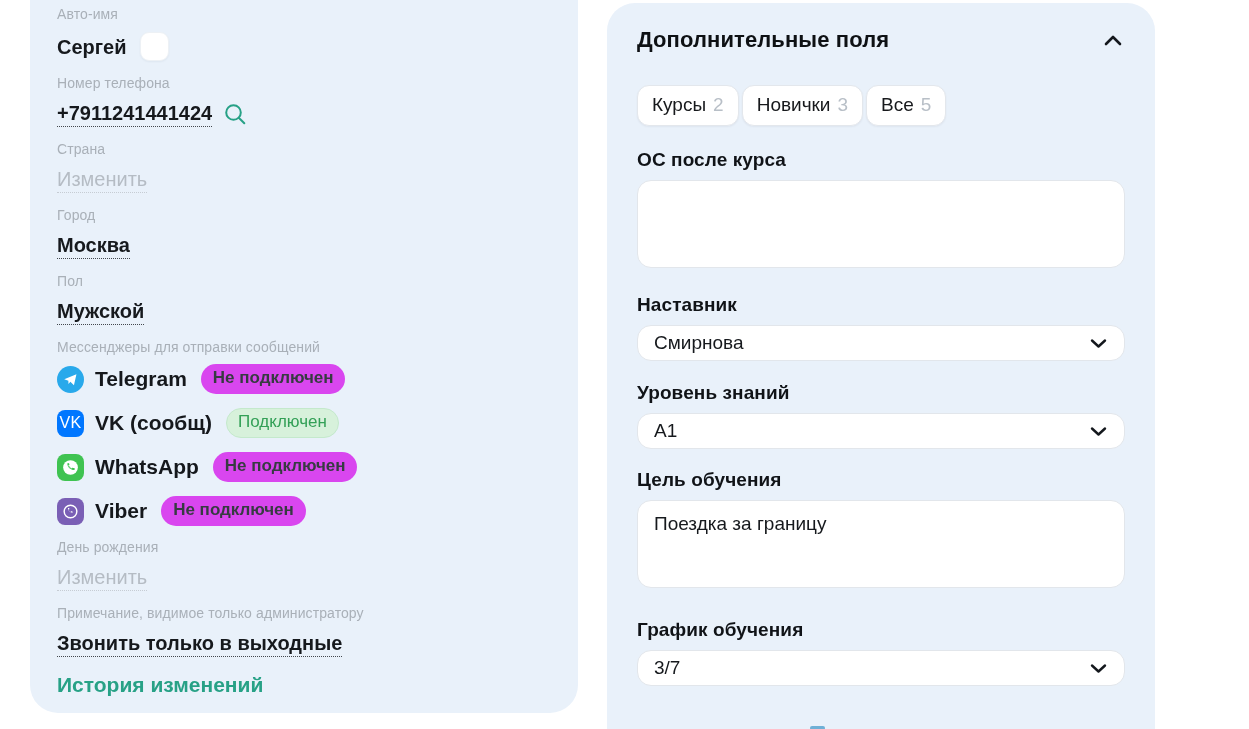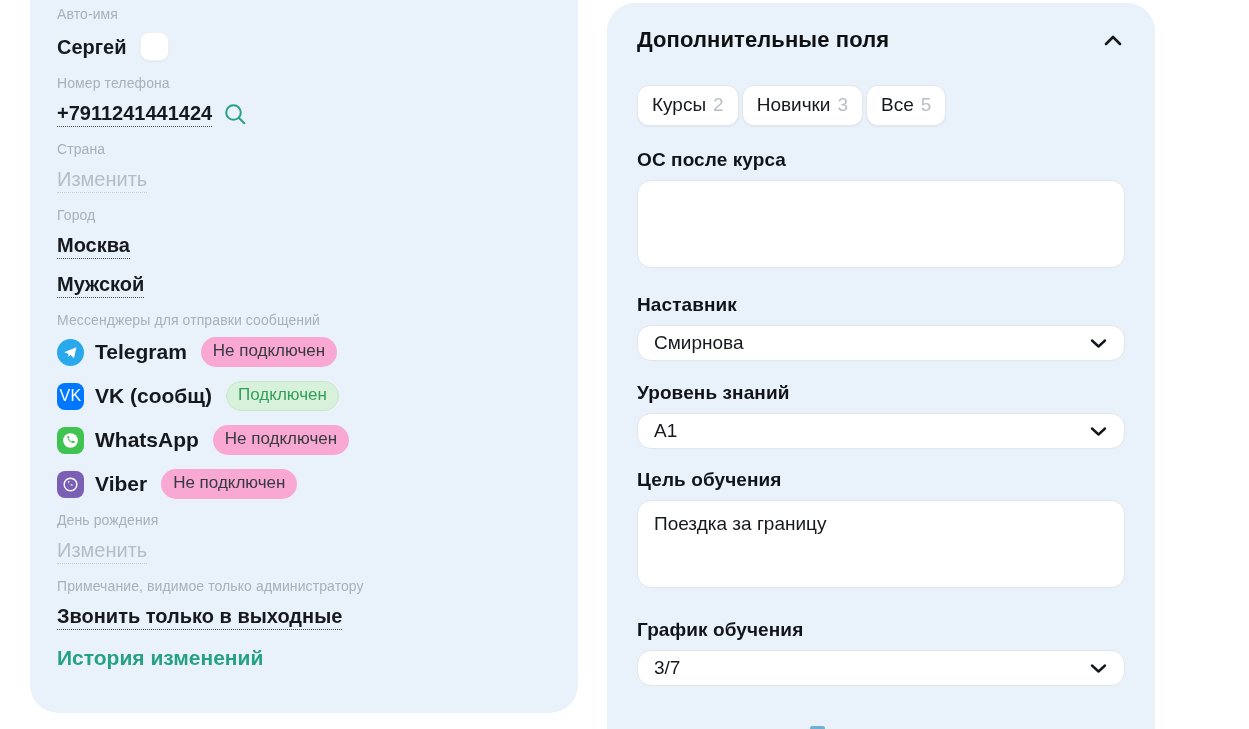--- a/index.html
+++ b/index.html
@@ -27,21 +27,21 @@
   .search-btn{display:flex;align-items:center;cursor:pointer;}
 
   .mess-row{display:flex;align-items:center;gap:11px;height:28px;margin-bottom:16px;}
   .m-name{font-size:21px;line-height:26px;color:#15181C;font-weight:600;}
   .m-icon{width:27px;height:27px;flex:0 0 auto;display:flex;align-items:center;justify-content:center;box-sizing:border-box;}
   .ic-tg{background:#29A9EB;border-radius:50%;}
   .ic-vk{background:#0077FF;border-radius:8px;color:#fff;font-size:16px;font-weight:400;letter-spacing:.3px;}
   .ic-wa{background:#3FC351;border-radius:8px;}
   .ic-vb{background:#7A5FB5;border-radius:8px;}
   .badge{font-size:17px;line-height:20px;padding:4px 12px 6px;border-radius:17px;margin-left:3px;white-space:nowrap;}
-  .badge-off{background:#f9a8d4;color:#363B41;}
+  .badge-off{background:#d946ef;color:#363B41;font-weight:bold;}
   .badge-on{background:#D7F1DB;color:#33A057;border:1px solid #C4E9CC;padding:3px 11px 5px;}
 
   .history{font-size:21px;line-height:25px;color:#27A186;font-weight:600;cursor:pointer;display:inline-block;margin-top:2px;}
 
   
   .rp-header{display:flex;align-items:flex-start;justify-content:space-between;}
   .rp-title{font-size:22px;line-height:26px;font-weight:700;color:#0E1114;letter-spacing:.1px;}
   .collapse-btn{padding:6px 2px;cursor:pointer;}
 
   .tabs{display:flex;gap:3px;margin-top:28px;}
@@ -96,20 +96,21 @@
     <div class="glabel">Страна</div>
     <span class="gray-link">Изменить</span>
   </div>
 
   <div class="group">
     <div class="glabel">Город</div>
     <span class="gvalue dotted">Москва</span>
   </div>
 
   <div class="group">
+    <div class="glabel">Пол</div>
     <span class="gvalue dotted">Мужской</span>
   </div>
 
   <div class="group">
     <div class="glabel">Мессенджеры для отправки сообщений</div>
 
     <div class="mess-row">
       <span class="m-icon ic-tg">
         <svg width="15" height="15" viewBox="0 0 24 24">
             <path d="M2 11.5 L21.5 3.5 L17.5 21 L11.8 15.6 L8.7 19 L8.6 13.8 Z" fill="#fff"></path>

